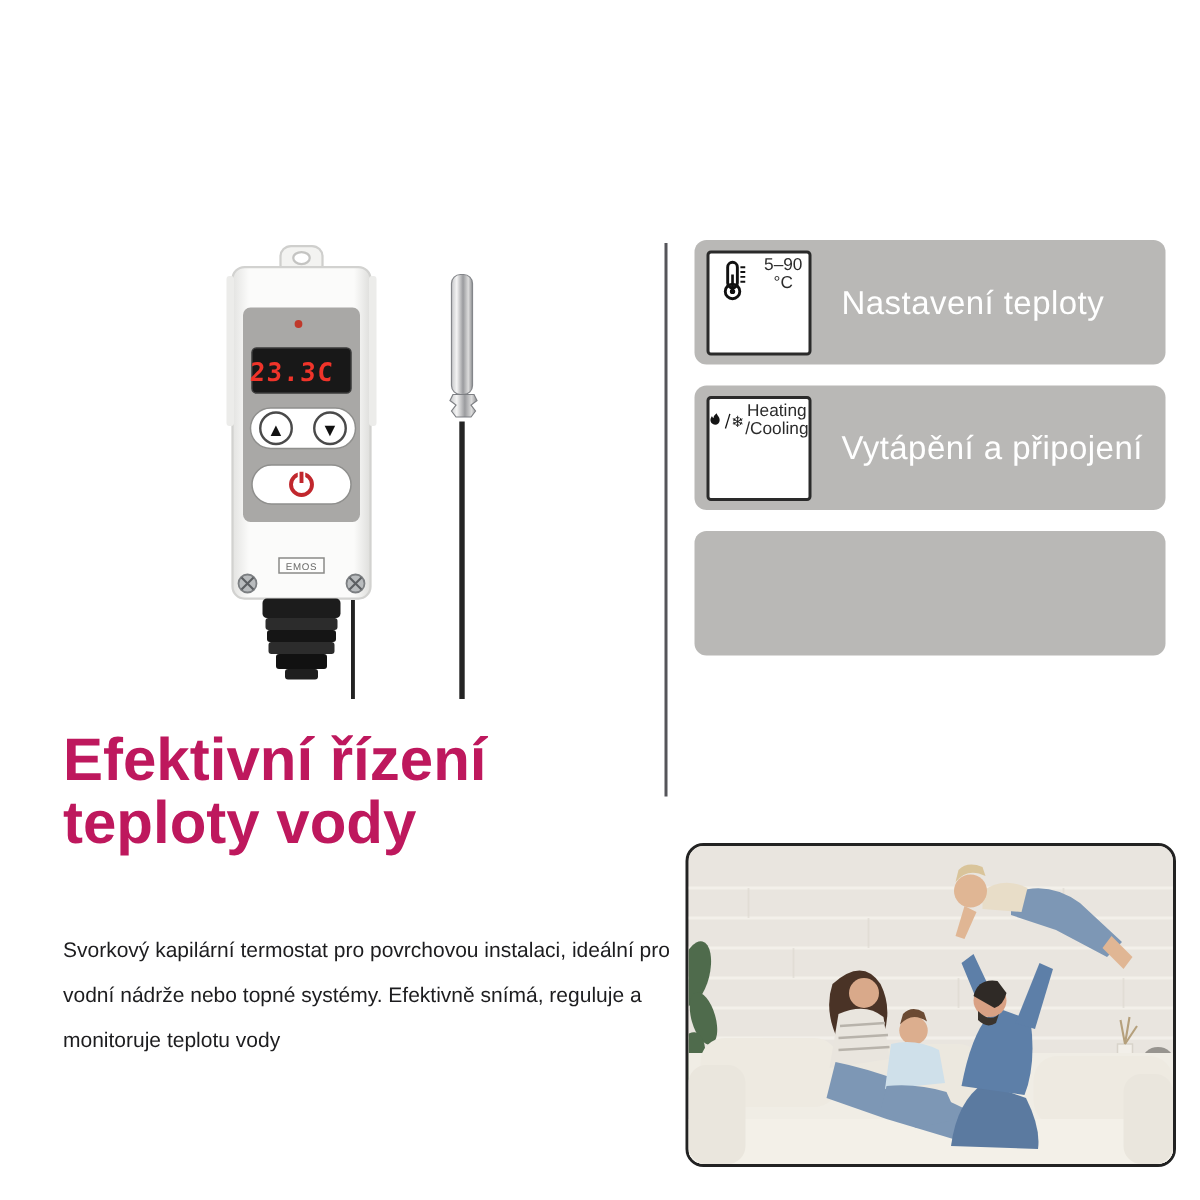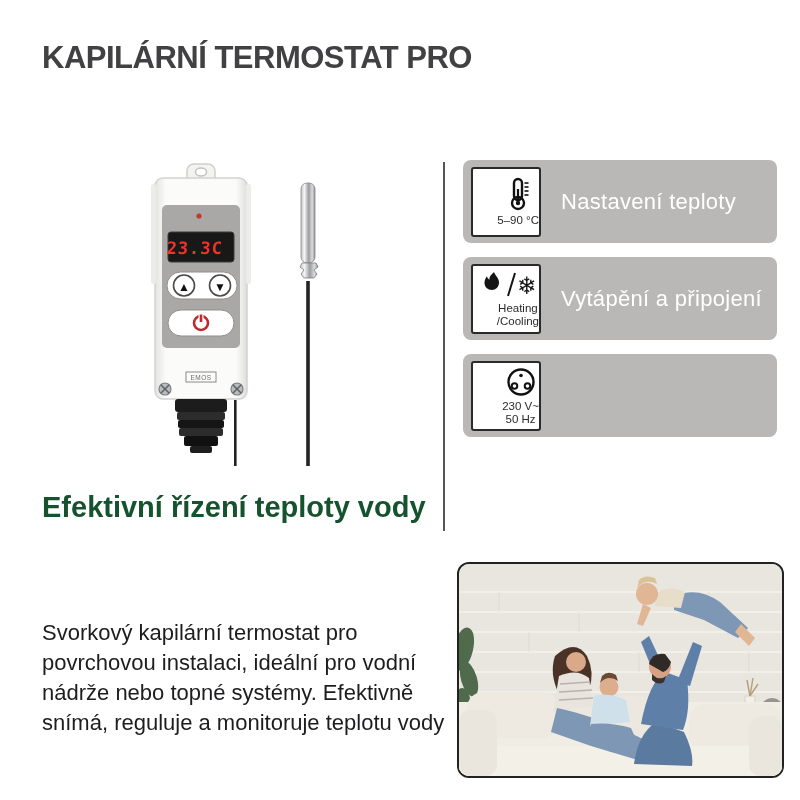--- a/index.html
+++ b/index.html
@@ -19,55 +19,54 @@
   
   .product{position:absolute;left:130px;top:158px;width:220px;height:312px;}
   
   .badges{position:absolute;left:463px;top:160px;width:314px;display:flex;flex-direction:column;gap:14px;}
   .badge{
     height:83px;background:#b9b8b6;border-radius:8px;
     display:flex;align-items:center;padding-left:8px;box-sizing:border-box;
   }
   .icon-box{
     width:70px;height:70px;background:#ffffff;border:2px solid #2a2a2a;border-radius:3px;
-    box-sizing:border-box;display:flex;flex-direction:column;align-items:flex-end;justify-content:center;
+    box-sizing:border-box;display:flex;flex-direction:row;align-items:flex-start;justify-content:center;
     flex:0 0 auto;
   }
   .icon-box svg{display:block;}
   .icon-caption{
     font-size:11.5px;line-height:12.5px;color:#2b2b2b;text-align:center;
     white-space:pre-line;margin-top:2px;
   }
   .badge-label{
     margin-left:20px;color:#ffffff;font-size:22px;font-weight:normal;
     letter-spacing:0.3px;white-space:nowrap;
   }
   
   .section-heading{
     position:absolute;left:42px;top:486px;width:420px;
-    font-size:29px;font-weight:bold;line-height:42px;color:#14532d;
+    font-size:40px;font-weight:bold;line-height:42px;color:#be185d;
   }
   .section-body{
     position:absolute;left:42px;top:618px;width:416px;
-    font-size:22px;line-height:30px;color:#1d1d1f;
+    font-size:14px;line-height:30px;color:#1d1d1f;
   }
   
   .photo{
     position:absolute;left:457px;top:562px;width:323px;height:212px;
     border:2px solid #222222;border-radius:12px;overflow:hidden;background:#eae7e2;
   }
   .photo svg{display:block;width:100%;height:100%;}
 </style>
 </head>
 <body>
 
 <div class="page">
 
   <div class="title">
-    <div>KAPILÁRNÍ TERMOSTAT PRO</div>
   </div>
 
   <div class="product">
     <svg viewBox="0 0 220 312" width="220" height="312">
       <defs>
         <linearGradient id="probeMetal" x1="0" y1="0" x2="1" y2="0">
           <stop offset="0" stop-color="#c6c7c9"></stop>
             <stop offset="0.25" stop-color="#f4f4f4"></stop>
           <stop offset="0.55" stop-color="#9a9b9e"></stop>
             <stop offset="0.8" stop-color="#dcdcdc"></stop>
@@ -175,30 +174,20 @@
           <line x1="25" y1="26" x2="32" y2="3" stroke="#141414" stroke-width="2"></line>
           <text x="44" y="23.5" text-anchor="middle" font-family="'DejaVu Sans',sans-serif" font-size="24" fill="#141414">❄</text>
         </svg>
         <div class="icon-caption">Heating
 /Cooling</div>
       </div>
       <div class="badge-label">Vytápění a připojení</div>
     </div>
 
     <div class="badge">
-      <div class="icon-box">
-        <svg viewBox="0 0 36 32" width="36" height="32">
-          <circle cx="18" cy="16" r="12.5" fill="none" stroke="#111" stroke-width="2.4"></circle>
-          <circle cx="18" cy="9.5" r="1.8" fill="#111"></circle>
-          <circle cx="11.5" cy="20" r="2.8" fill="none" stroke="#111" stroke-width="2"></circle>
-          <circle cx="24.5" cy="20" r="2.8" fill="none" stroke="#111" stroke-width="2"></circle>
-        </svg>
-        <div class="icon-caption">230 V~
-50 Hz</div>
-      </div>
     </div>
 
 
   </div>
 
   <div class="section-heading">Efektivní řízení teploty vody</div>
   <div class="section-body">Svorkový kapilární termostat pro povrchovou instalaci, ideální pro vodní nádrže nebo topné systémy. Efektivně snímá, reguluje a monitoruje teplotu vody</div>
 
   <div class="photo">
     <svg viewBox="0 0 323 212" preserveAspectRatio="none">

